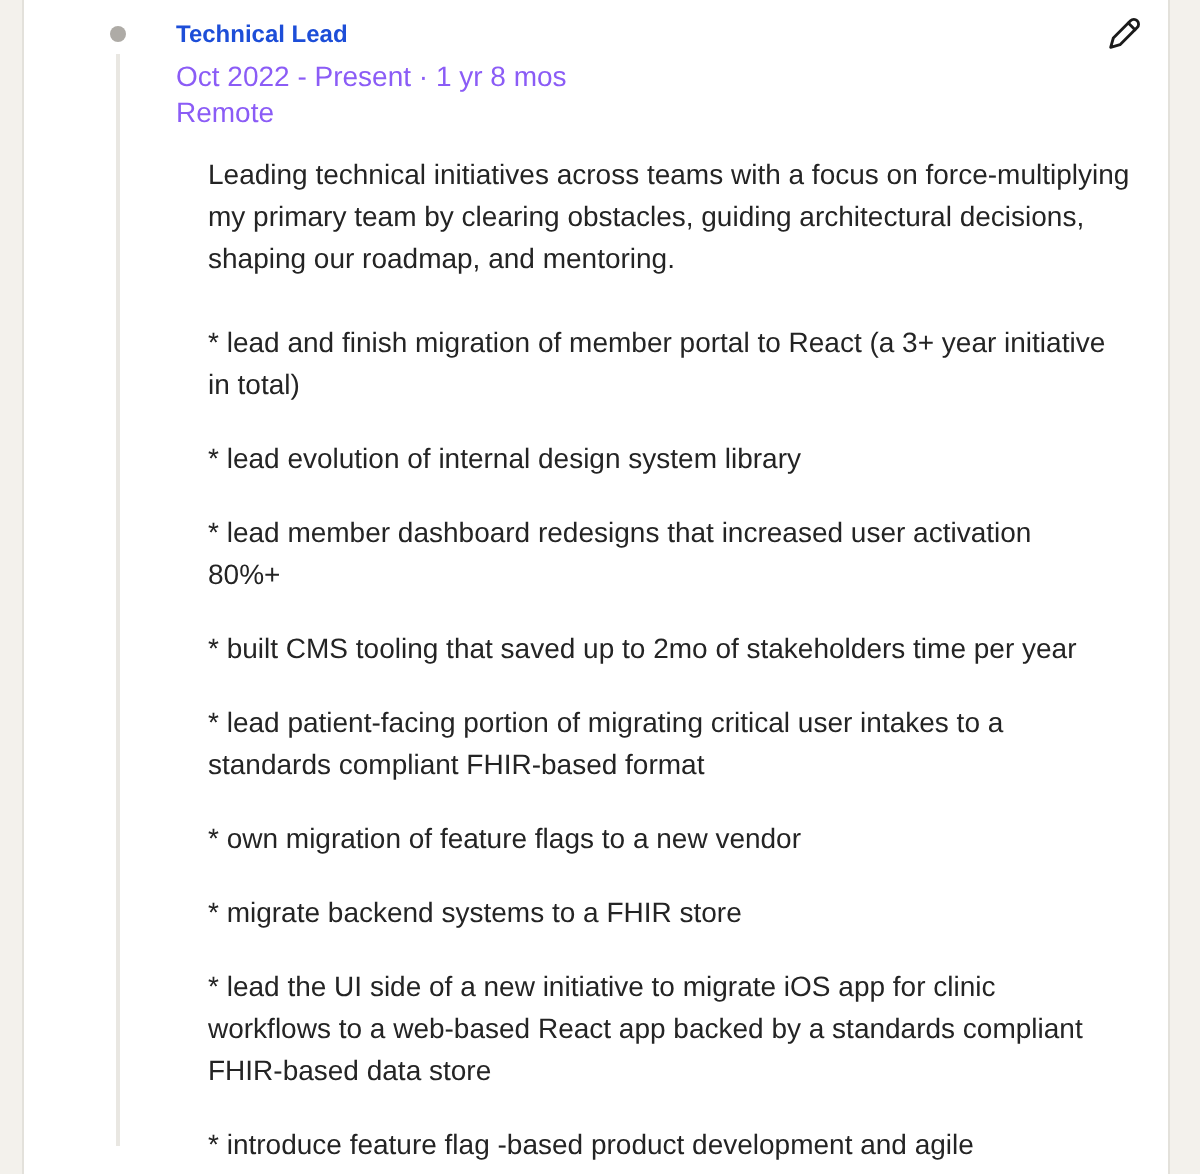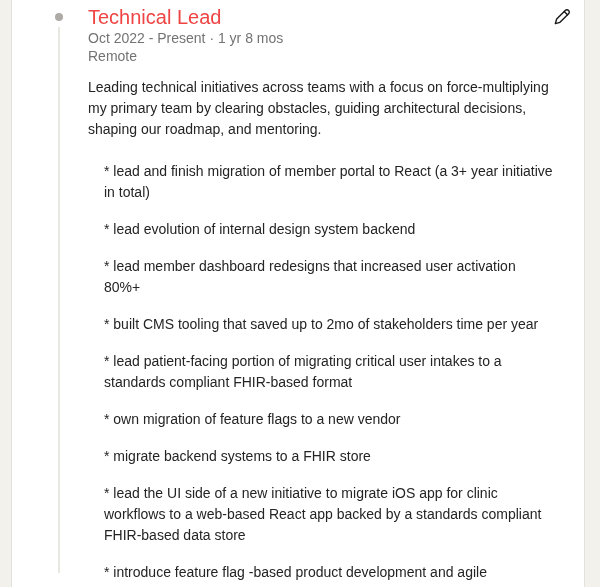--- a/index.html
+++ b/index.html
@@ -58,41 +58,41 @@
     color: #1a1a1a;
   }
   .content {
     position: absolute;
     left: 76px;
     top: 7px;
     width: 482px;
   }
   .title {
     margin: 0;
-    font-size: 20px;
-    font-weight: normal;
+    font-size: 12px;
+    font-weight: bold;
     line-height: 20px;
-    color: #ef4444;
+    color: #1d4ed8;
   }
   .meta {
     font-size: 14px;
     line-height: 17.5px;
-    color: #737373;
+    color: #8b5cf6;
   }
   .meta-group {
     margin-top: 3px;
   }
   .description {
     margin-top: 12px;
     font-size: 14px;
     line-height: 21px;
     color: #242424;
   }
   .para {
-    margin: 0 0 21px 0;
+    margin: 0 0 21px 16px;
   }
   .para:last-child {
     margin-bottom: 0;
   }
   .bullets {
     margin: 0 0 21px 0;
   }
   .bullet-line {
     margin: 16px;
   }
@@ -117,21 +117,21 @@
   <div class="content">
     <h3 class="title">Technical Lead</h3>
     <div class="meta-group">
       <div class="meta">Oct 2022 - Present · 1 yr 8 mos</div>
       <div class="meta">Remote</div>
     </div>
     <div class="description">
       <p class="para">Leading technical initiatives across teams with a focus on force-multiplying my primary team by clearing obstacles, guiding architectural decisions, shaping our roadmap, and mentoring.</p>
       <div class="bullets">
           <div class="bullet-line">* lead and finish migration of member portal to React (a 3+ year initiative in total)</div>
-          <div class="bullet-line">* lead evolution of internal design system backend</div>
+          <div class="bullet-line">* lead evolution of internal design system library</div>
           <div class="bullet-line">* lead member dashboard redesigns that increased user activation 80%+</div>
           <div class="bullet-line">* built CMS tooling that saved up to 2mo of stakeholders time per year</div>
           <div class="bullet-line">* lead patient-facing portion of migrating critical user intakes to a standards compliant FHIR-based format</div>
           <div class="bullet-line">* own migration of feature flags to a new vendor</div>
           <div class="bullet-line">* migrate backend systems to a FHIR store</div>
           <div class="bullet-line">* lead the UI side of a new initiative to migrate iOS app for clinic workflows to a web-based React app backed by a standards compliant FHIR-based data store</div>
           <div class="bullet-line">* introduce feature flag -based product development and agile collaboration with stakeholders to clinical side of the company</div>
           <div class="bullet-line">* enable gradual rollouts of new clinician and care ops features</div>
         </div>
 

